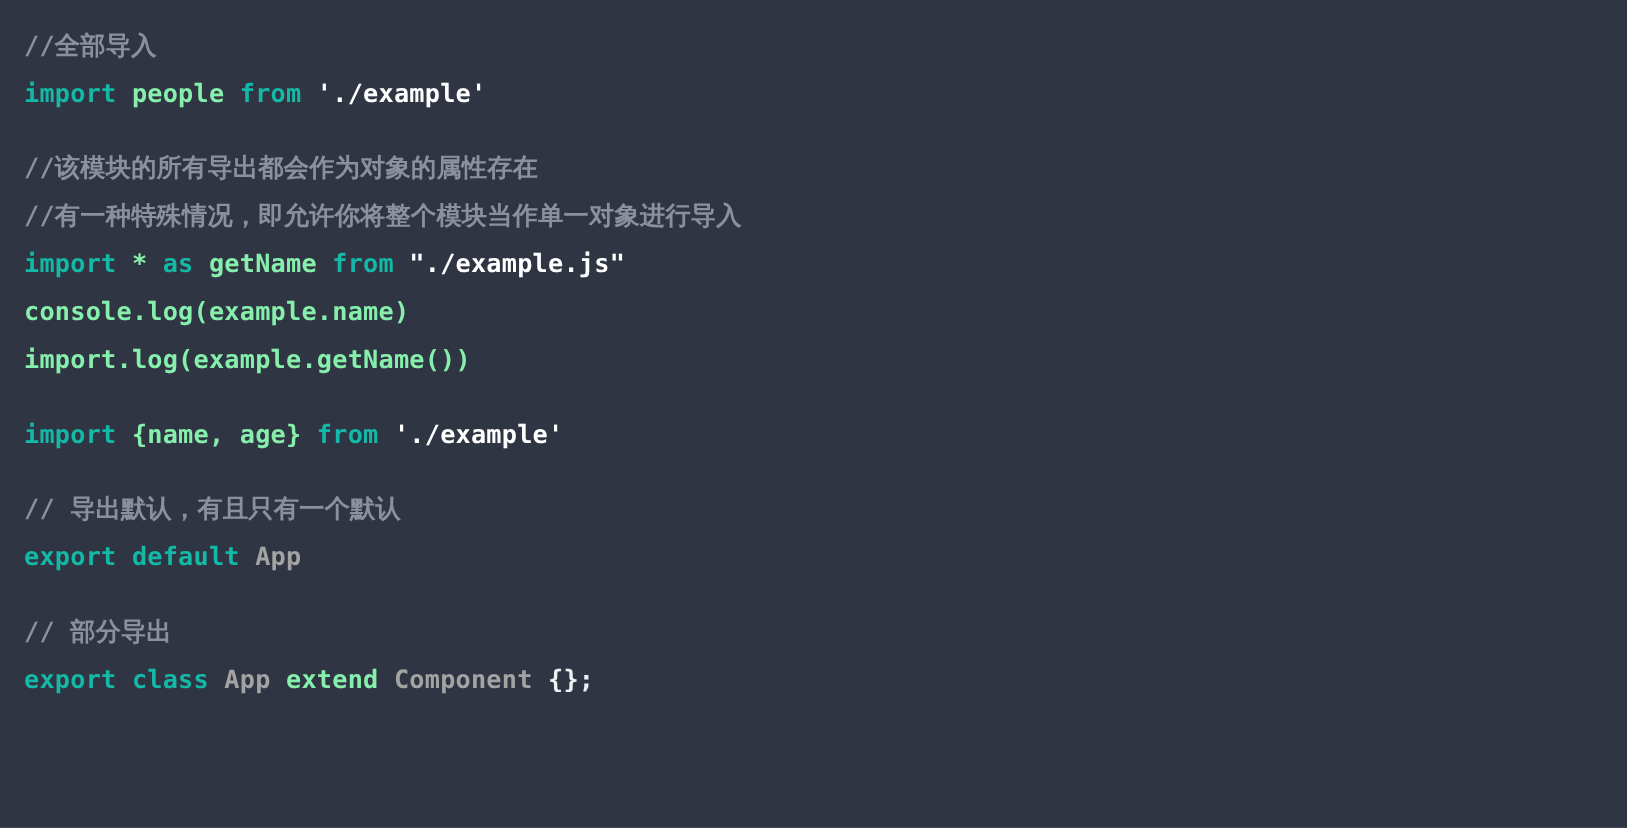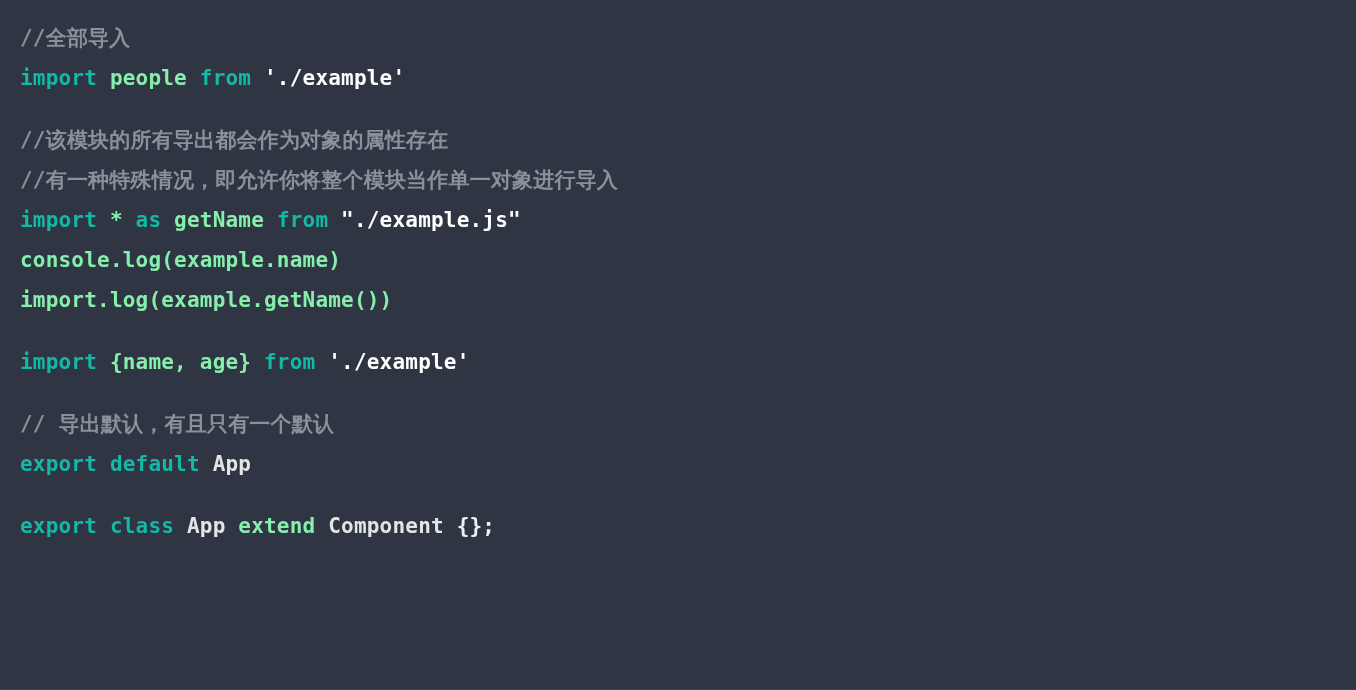--- a/index.html
+++ b/index.html
@@ -30,21 +30,21 @@
     white-space: pre;
   }
   .line.spacer {
     height: 22px;
   }
   .tok { white-space: pre; }
   .tok-comment  { color: #8a919c; font-weight: bold; }
   .tok-keyword  { color: #14b8a6; }
   .tok-string   { color: #ffffff; }
   .tok-plain    { color: #86efac; }
-  .tok-type     { color: #e5e5e5; }
+  .tok-type     { color: #a3a3a3; }
   .tok-punct    { color: #eef0f4; }
 </style>
 </head>
 <body>
 
 <div id="code-snippet">
   <div class="code-body" id="code-lines">
       <div class="line"><span class="tok tok-comment">//全部导入</span></div>
       <div class="line"><span class="tok tok-keyword">import</span><span class="tok tok-plain"> people </span><span class="tok tok-keyword">from</span><span class="tok tok-plain"> </span><span class="tok tok-string">'./example'</span></div>
       <div class="line spacer"></div>
@@ -52,15 +52,16 @@
       <div class="line"><span class="tok tok-comment">//有一种特殊情况，即允许你将整个模块当作单一对象进行导入</span></div>
       <div class="line"><span class="tok tok-keyword">import</span><span class="tok tok-plain"> * </span><span class="tok tok-keyword">as</span><span class="tok tok-plain"> getName </span><span class="tok tok-keyword">from</span><span class="tok tok-plain"> </span><span class="tok tok-string">"./example.js"</span></div>
       <div class="line"><span class="tok tok-plain">console.log(example.name)</span></div>
       <div class="line"><span class="tok tok-plain">import.log(example.getName())</span></div>
       <div class="line spacer"></div>
       <div class="line"><span class="tok tok-keyword">import</span><span class="tok tok-plain"> {name, age} </span><span class="tok tok-keyword">from</span><span class="tok tok-plain"> </span><span class="tok tok-string">'./example'</span></div>
       <div class="line spacer"></div>
       <div class="line"><span class="tok tok-comment">// 导出默认，有且只有一个默认</span></div>
       <div class="line"><span class="tok tok-keyword">export</span><span class="tok tok-plain"> </span><span class="tok tok-keyword">default</span><span class="tok tok-plain"> </span><span class="tok tok-type">App</span></div>
       <div class="line spacer"></div>
+      <div class="line"><span class="tok tok-comment">// 部分导出</span></div>
       <div class="line"><span class="tok tok-keyword">export</span><span class="tok tok-plain"> </span><span class="tok tok-keyword">class</span><span class="tok tok-plain"> </span><span class="tok tok-type">App</span><span class="tok tok-plain"> extend </span><span class="tok tok-type">Component</span><span class="tok tok-punct"> {};</span></div>
     </div>
 </div>
 
 </body></html>

